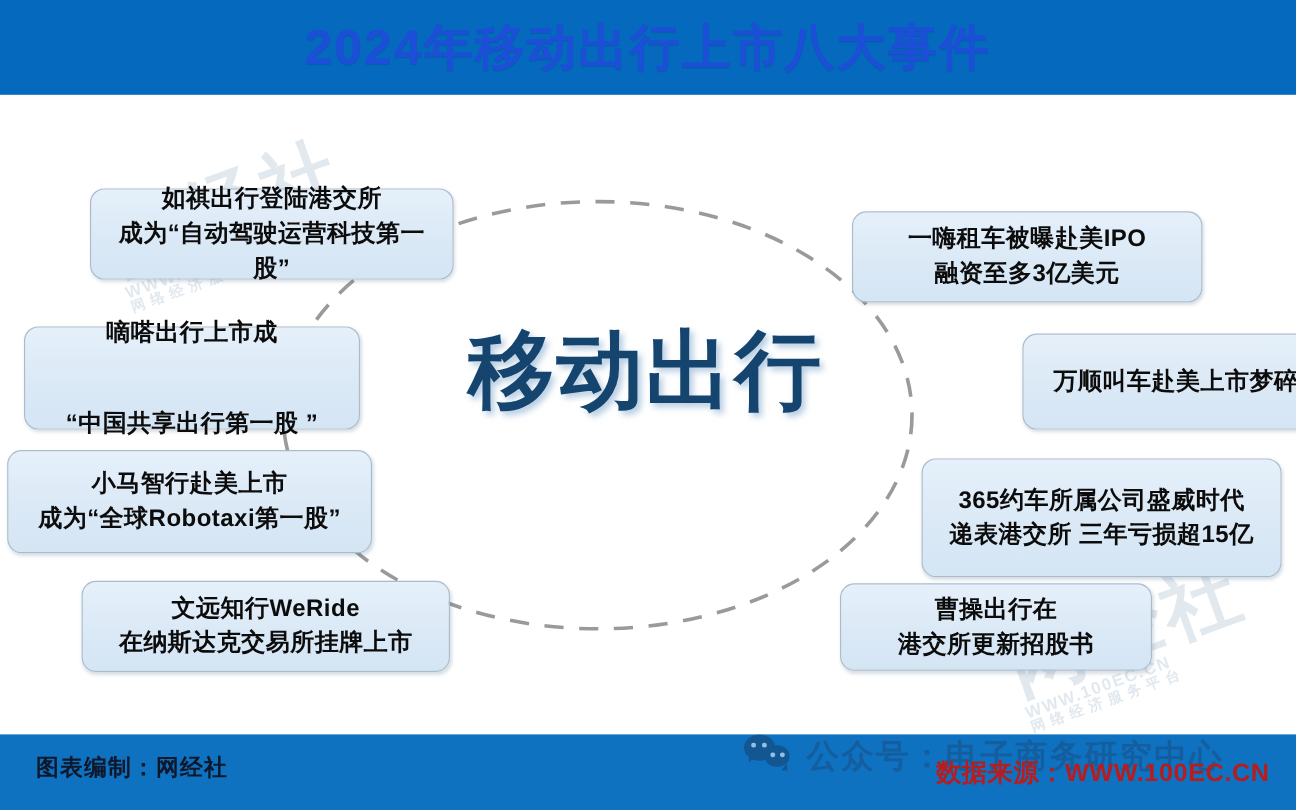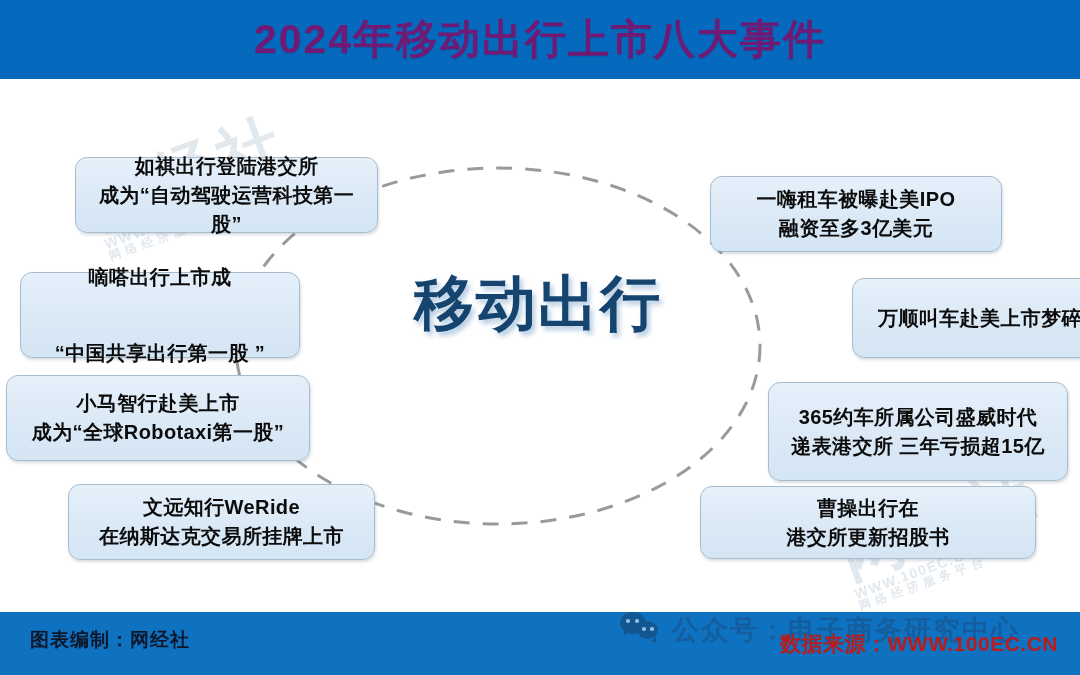--- a/index.html
+++ b/index.html
@@ -12,21 +12,21 @@
   #stage{position:absolute;inset:0;width:1080px;height:675px;overflow:hidden;background:#fff;}
 
   
   .header-bar{
     position:absolute;left:0;top:0;width:1080px;height:79px;
     background:#0569bd;
   }
   .header-title{
     position:absolute;left:0;top:0;width:1080px;height:79px;
     display:flex;align-items:center;justify-content:center;
-    color:#701a75;
+    color:#1d4ed8;
     font-size:41px;font-weight:700;letter-spacing:2px;
     white-space:nowrap;
     text-shadow:0 1px 1px rgba(0,0,0,.12);
   }
 
   
   .footer-bar{
     position:absolute;left:0;top:612px;width:1080px;height:63px;
     background:#0e72c0;
   }
@@ -60,21 +60,21 @@
   }
 
   
   .ellipse-svg{position:absolute;left:0;top:0;width:1080px;height:675px;pointer-events:none;}
 
   
   .center-title{
     position:absolute;left:348px;top:272px;width:380px;
     text-align:center;
     color:#15456f;
-    font-size:60px;font-weight:700;letter-spacing:2px;
+    font-size:72px;font-weight:700;letter-spacing:2px;
     white-space:nowrap;line-height:1.05;
     text-shadow:3px 4px 5px rgba(120,160,200,.55);
   }
 
   
   .ebox{
     position:absolute;
     background:linear-gradient(180deg,#e5f0fa 0%, #dbe9f6 55%, #d4e5f4 100%);
     border:1px solid #a9bccc;
     border-radius:12px;
@@ -90,21 +90,21 @@
   .ebox .l2{display:block;}
 
   .b1{left:75px; top:157px; width:303px; height:76px;}
   .b2{left:20px; top:272px; width:280px; height:86px;gap:47px;}
   .b3{left:6px;  top:375px; width:304px; height:86px;}
   .b4{left:68px; top:484px; width:307px; height:76px;}
 
   .b5{left:710px;top:176px; width:292px; height:76px;}
   .b6{left:806px;top:278px; width:256px; height:80px;margin-left:46px;}
   .b7{left:768px;top:382px; width:300px; height:99px;}
-  .b8{left:700px;top:486px; width:336px; height:73px;}
+  .b8{left:700px;top:486px; width:260px; height:73px;}
 
   
   .wm{
     position:absolute;pointer-events:none;
     color:#b9c9d8;opacity:.42;
     font-weight:700;white-space:nowrap;
     line-height:1;
   }
   .wm .big{font-size:64px;letter-spacing:4px;display:block;}
   .wm .sm{font-size:14px;letter-spacing:1.5px;display:block;}

